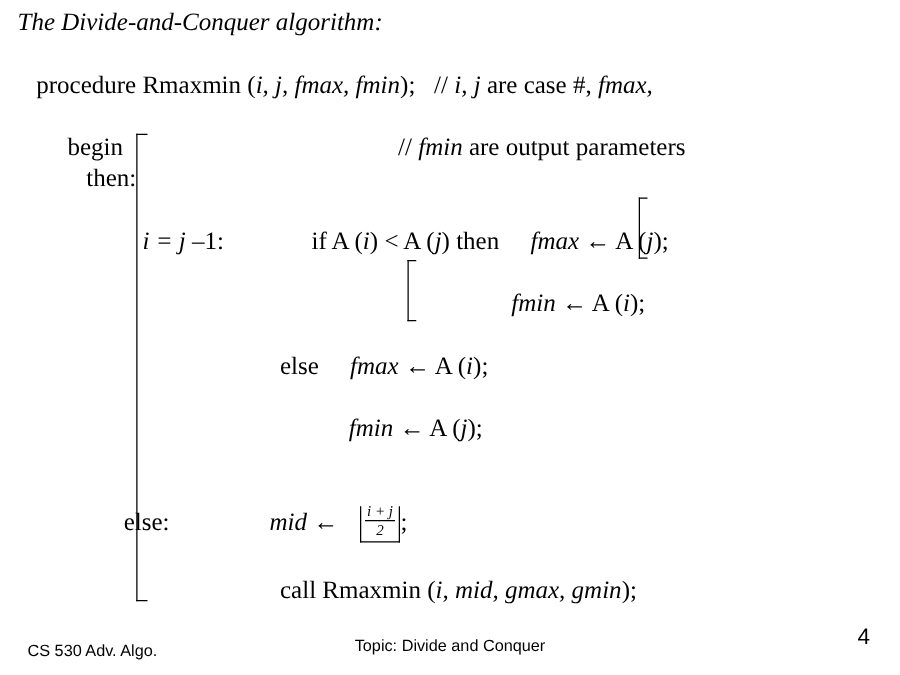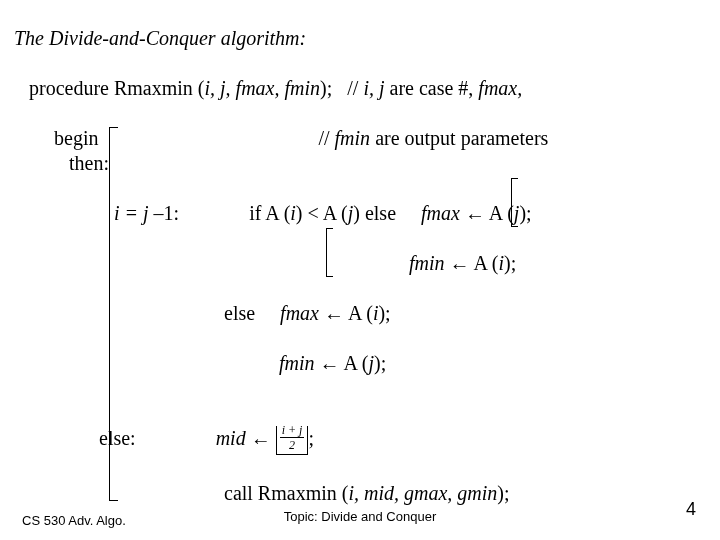--- a/index.html
+++ b/index.html
@@ -10,21 +10,21 @@
     background: #fff;
     font-family: "Times New Roman", Times, serif;
     font-size: 20px;
     color: #000;
     position: relative;
   }
   .slide {
     position: relative;
     width: 660px;
     height: 540px;
-    padding: 26px 14px 0 14px;
+    padding: 6px 14px 0 14px;
     box-sizing: border-box;
     border-radius: 18px;
   }
   .italic { font-style: italic; }
   .row { white-space: pre; line-height: 1.25; }
   .footer {
     position: absolute;
     bottom: 12px;
     left: 0;
     width: 720px;
@@ -87,20 +87,21 @@
   }
   .floor {
     display: inline-block;
     border-left: 1px solid #000;
     border-right: 1px solid #000;
     border-bottom: 1px solid #000;
     padding: 0 3px 1px 3px;
     position: relative;
     top: -1px;
     line-height: 1;
+    margin-left: 12px;
   }
   .frac {
     display: inline-block;
     vertical-align: middle;
     text-align: center;
     font-size: 12px;
     font-style: italic;
     line-height: 1;
     position: relative;
     top: -2px;
@@ -120,21 +121,21 @@
     <div class="row">
 <span>   <span>procedure</span></span><span> Rmaxmin (</span><span class="italic">i, j, fmax, fmin</span><span>);</span><span>   // </span><span class="italic">i, j</span><span> are case #, </span><span class="italic">fmax,</span></div>
 
     <div class="row">
 <span>        begin</span><span>                                            // </span><span class="italic">fmin</span><span> are output parameters</span></div>
 
     <div class="row">           then:</div>
 
 
     <div class="row">
-<span>                    </span><span class="italic">i = j </span><span>–</span><span>1:              </span><span>if A (</span><span class="italic">i</span><span>) &lt; A (</span><span class="italic">j</span><span>) else     </span><span class="italic">fmax</span><span> ← A (</span><span class="italic">j</span><span>);</span></div>
+<span>                    </span><span class="italic">i = j </span><span>–</span><span>1:              </span><span>if A (</span><span class="italic">i</span><span>) &lt; A (</span><span class="italic">j</span><span>) then     </span><span class="italic">fmax</span><span> ← A (</span><span class="italic">j</span><span>);</span></div>
 
     <div class="row">
 <span>                                                                               </span><span class="italic">fmin</span><span> ← A (</span><span class="italic">i</span><span>);</span></div>
 
     <div class="row">
 <span>                                          else     </span><span class="italic">fmax</span><span> ← A (</span><span class="italic">i</span><span>);</span></div>
 
     <div class="row">
 <span>                                                     </span><span class="italic">fmin</span><span> ← A (</span><span class="italic">j</span><span>);</span></div>
 

